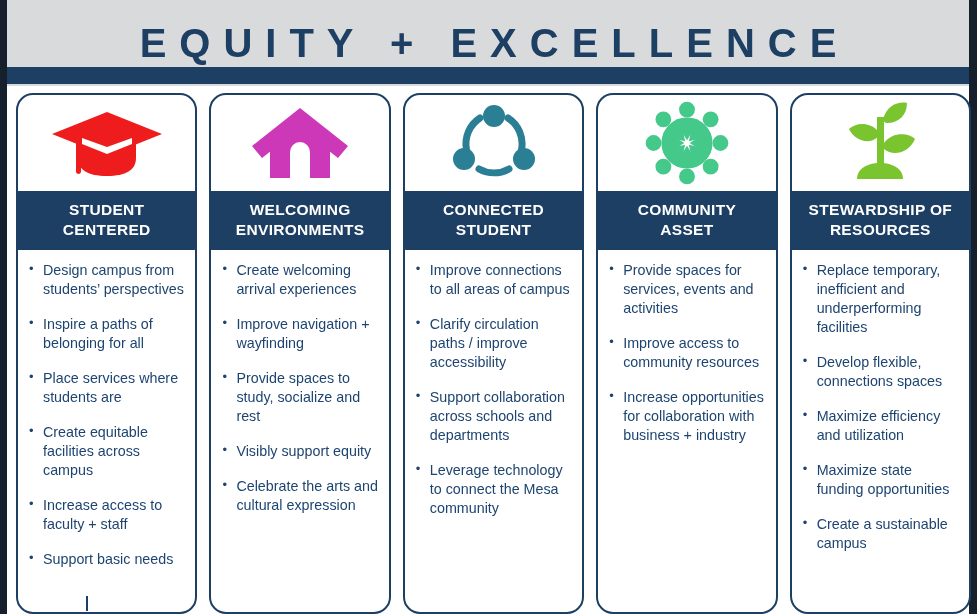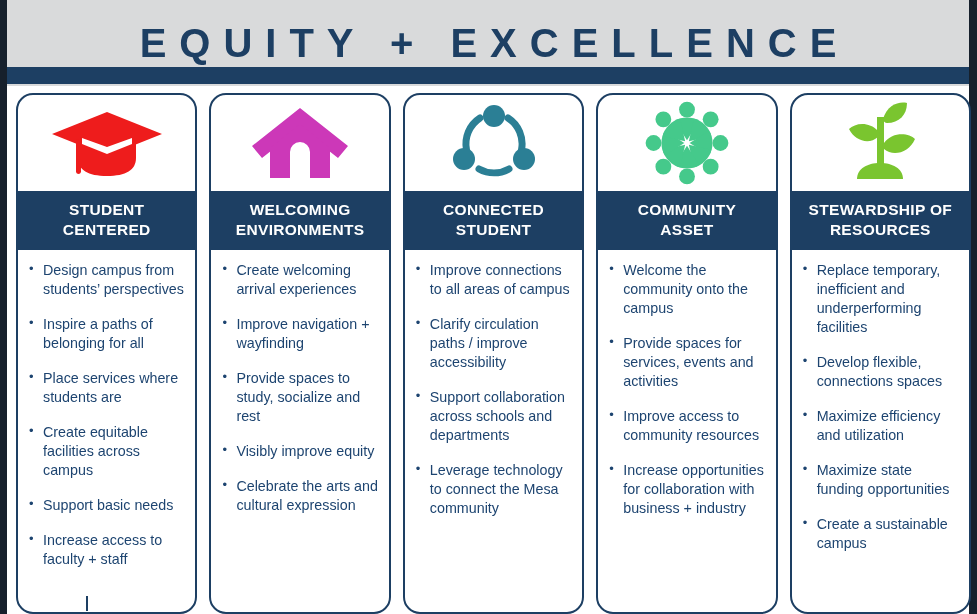--- a/index.html
+++ b/index.html
@@ -132,43 +132,43 @@
       <div class="card-title">
         <span>STUDENT</span><br>
         <span>CENTERED</span>
       </div>
       <div class="card-body">
         <ul class="bullets">
           <li>Design campus from students’ perspectives</li>
           <li>Inspire a paths of belonging for all</li>
           <li>Place services where students are</li>
           <li>Create equitable facilities across campus</li>
+          <li>Increase access to faculty + staff</li>
           <li>Support basic needs</li>
-          <li>Increase access to faculty + staff</li>
         </ul>
       </div>
     </div>
 
     <div class="card">
       <div class="card-icon">
         <svg width="104" height="78" viewBox="0 0 104 78" aria-hidden="true">
           <polygon points="52,4 100,42 90,54 52,24 14,54 4,42" fill="#cc38b8"></polygon>
           <path d="M22,44 L52,20 L82,44 L82,74 L62,74 L62,48 A10,10 0 0 0 42,48 L42,74 L22,74 Z" fill="#cc38b8"></path>
         </svg>
       </div>
       <div class="card-title">
         <span>WELCOMING</span><br>
         <span>ENVIRONMENTS</span>
       </div>
       <div class="card-body">
         <ul class="bullets">
           <li>Create welcoming arrival experiences</li>
           <li>Improve navigation + wayfinding</li>
           <li>Provide spaces to study, socialize and rest</li>
-          <li>Visibly improve equity</li>
+          <li>Visibly support equity</li>
           <li>Celebrate the arts and cultural expression</li>
         </ul>
       </div>
     </div>
 
     <div class="card">
       <div class="card-icon">
         <svg width="88" height="82" viewBox="0 0 88 82" aria-hidden="true">
           <g fill="none" stroke="#2b7f95" stroke-width="7" stroke-linecap="round">
             <path d="M16.5,48 A31,31 0 0 1 30,16"></path>
@@ -232,21 +232,20 @@
             </g>
           </g>
         </svg>
       </div>
       <div class="card-title">
         <span>COMMUNITY</span><br>
         <span>ASSET</span>
       </div>
       <div class="card-body">
         <ul class="bullets">
-          <li>Welcome the community onto the campus</li>
           <li>Provide spaces for services, events and activities</li>
           <li>Improve access to community resources</li>
           <li>Increase opportunities for collaboration with business + industry</li>
         </ul>
       </div>
     </div>
 
     <div class="card card-last">
       <div class="card-icon">
         <svg width="86" height="88" viewBox="0 0 86 88" aria-hidden="true">

